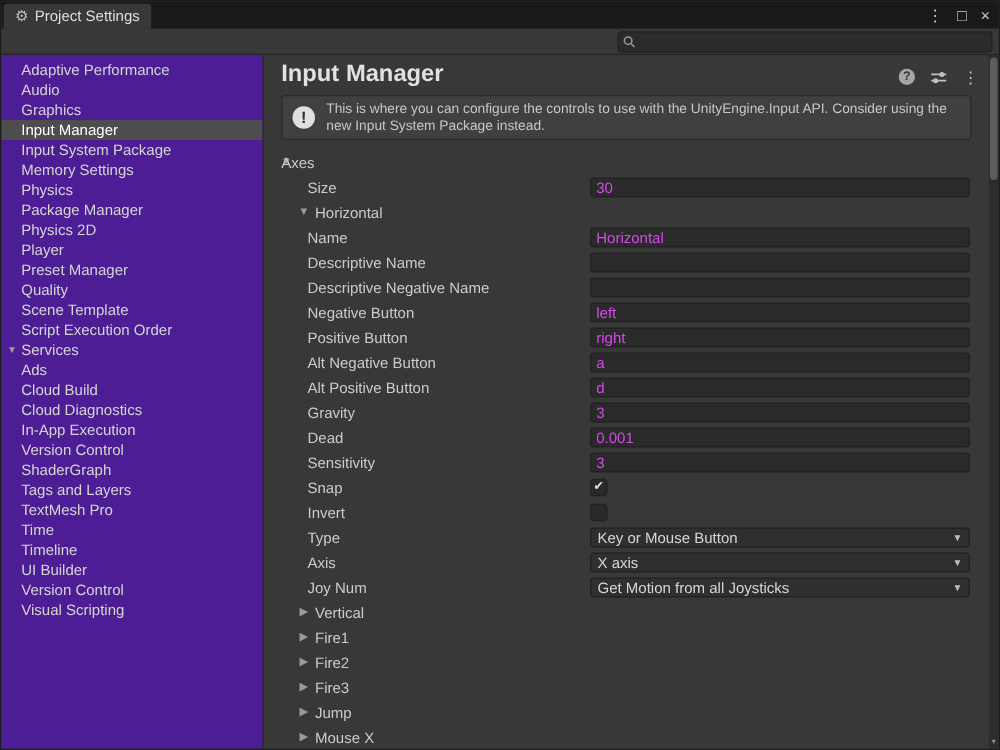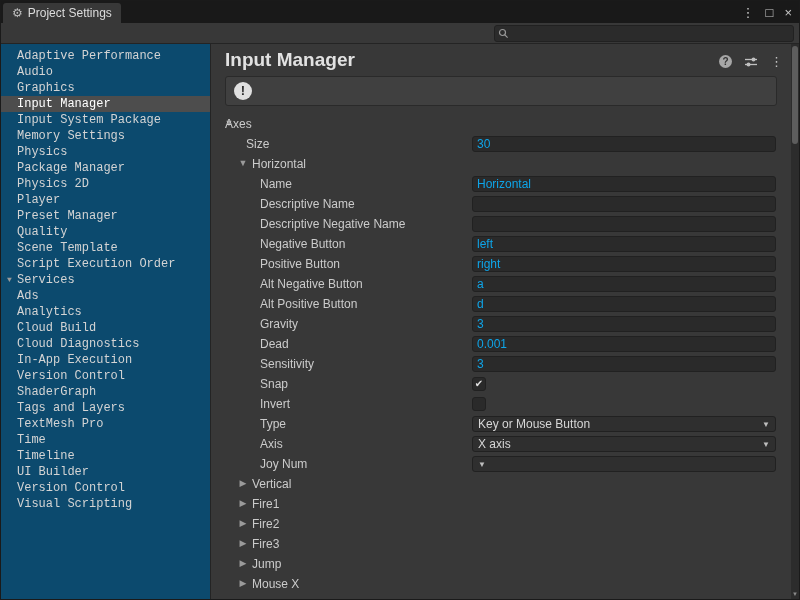--- a/index.html
+++ b/index.html
@@ -17,21 +17,21 @@
   
   .toolbar{height:20px;background:#383838;border-bottom:1px solid #242424;position:relative;}
   .searchbox{position:absolute;right:5px;top:2px;width:298px;height:15px;background:#2b2b2b;
     border:1px solid #212121;border-radius:3px;display:flex;align-items:center;}
   .searchbox svg{margin:0 3px;flex:0 0 auto;}
   .searchbox input{flex:1;background:transparent;border:none;outline:none;color:#d2d2d2;
     font:11px "Liberation Sans","DejaVu Sans",sans-serif;height:13px;padding:0;}
   
   .content{display:flex;height:555px;}
   .sidebar{width:210px;flex:0 0 210px;border-right:1px solid #242424;padding-top:4px;
-    box-sizing:border-box;overflow:hidden;background:#0c4a6e;font-family:Liberation Mono, monospace;}
+    box-sizing:border-box;overflow:hidden;background:#4c1d95;}
   .side-item{height:16px;line-height:16px;padding-left:16px;white-space:nowrap;color:#d4d4d4;position:relative;}
   .side-item.child{}
   .side-item.selected{background:#4d4d4d;color:#ffffff;}
   .side-item .sfold{position:absolute;left:3px;top:0;width:11px;text-align:center;font-size:8px;color:#9a9a9a;}
   .side-item .slbl{display:inline;}
   
   .main{flex:1;position:relative;overflow:hidden;background:#383838;}
   .main-inner{position:absolute;left:0;top:0;right:8px;bottom:0;overflow:hidden;}
   .main-header{position:relative;height:32px;}
   .main-title{position:absolute;left:14px;top:5px;font-size:19px;font-weight:bold;color:#e2e2e2;white-space:nowrap;}
@@ -45,24 +45,24 @@
     font-weight:bold;font-size:13px;text-align:center;line-height:18px;}
   .helptxt{font-size:11px;line-height:14px;color:#c6c6c6;}
   
   .rows{position:relative;}
   .row{position:relative;height:20px;}
   .fold{position:absolute;top:4px;font-size:9px;color:#9a9a9a;width:10px;text-align:center;}
   .lbl{position:absolute;top:3px;color:#cbcbcb;white-space:nowrap;}
   .f0 .fold{left:13px}  .f0 .lbl{left:14px}
   .f1 .fold{left:27px}  .f1 .lbl{left:41px}
   .l1 .lbl{left:35px}
-  .l2 .lbl{left:49px}
+  .l2 .lbl{left:35px}
   .ctl{position:absolute;left:261px;right:15px;top:2px;height:16px;}
   .tf{width:100%;height:16px;box-sizing:border-box;background:#2a2a2a;border:1px solid #212121;
-    border-radius:3px;color:#0ea5e9;font:12px "Liberation Sans","DejaVu Sans",sans-serif;
+    border-radius:3px;color:#d946ef;font:12px "Liberation Sans","DejaVu Sans",sans-serif;
     padding:0 4px;outline:none;}
   .cb{width:14px;height:14px;margin-top:1px;background:#2a2a2a;border:1px solid #212121;border-radius:3px;
     box-sizing:border-box;color:#e2e2e2;font-size:10px;line-height:12px;text-align:center;}
   .dd{height:16px;box-sizing:border-box;background:#2f2f2f;border:1px solid #212121;border-radius:3px;
     display:flex;align-items:center;justify-content:space-between;padding:0 5px;color:#d6d6d6;gap:24px;}
   .dd-arrow{font-size:8px;color:#bdbdbd;}
   
   .vscroll{position:absolute;right:0;top:0;bottom:0;width:8px;background:#2c2c2c;}
   .vthumb{position:absolute;left:1px;top:2px;width:6px;height:98px;background:#5d5d5d;border-radius:3px;}
   .varrow{position:absolute;left:0;bottom:1px;width:8px;text-align:center;font-size:6px;color:#8a8a8a;line-height:8px;}
@@ -109,21 +109,20 @@
       <div class="side-item">Player</div>
       <div class="side-item">Preset Manager</div>
       <div class="side-item">Quality</div>
       <div class="side-item">Scene Template</div>
       <div class="side-item">Script Execution Order</div>
       <div class="side-item">
         <span class="sfold">▼</span>
         <span class="slbl">Services</span>
       </div>
       <div class="side-item child">Ads</div>
-      <div class="side-item child">Analytics</div>
       <div class="side-item child">Cloud Build</div>
       <div class="side-item child">Cloud Diagnostics</div>
       <div class="side-item child">In-App Execution</div>
       <div class="side-item child">Version Control</div>
       <div class="side-item">ShaderGraph</div>
       <div class="side-item">Tags and Layers</div>
       <div class="side-item">TextMesh Pro</div>
       <div class="side-item">Time</div>
       <div class="side-item">Timeline</div>
       <div class="side-item">UI Builder</div>
@@ -143,20 +142,21 @@
               <circle cx="9.5" cy="3.5" r="2" fill="#c0c0c0"></circle>
               <line x1="1" y1="8.5" x2="13" y2="8.5" stroke="#c0c0c0" stroke-width="1.3"></line>
               <circle cx="4.5" cy="8.5" r="2" fill="#c0c0c0"></circle>
             </svg>
             <span class="kebab">⋮</span>
           </div>
         </div>
 
         <div class="helpbox">
           <span class="info-badge">!</span>
+          <span class="helptxt">This is where you can configure the controls to use with the UnityEngine.Input API. Consider using the new Input System Package instead.</span>
         </div>
 
         <div class="rows">
 
           <div class="row f0">
             <span class="fold">▼</span>
             <span class="lbl">Axes</span>
           </div>
 
           <div class="row l1">
@@ -250,20 +250,21 @@
               <span>X axis</span>
               <span class="dd-arrow">▼</span>
             </div>
               </div>
           </div>
 
           <div class="row l2">
             <span class="lbl">Joy Num</span>
             <div class="ctl">
                 <div class="dd">
+              <span>Get Motion from all Joysticks</span>
               <span class="dd-arrow">▼</span>
             </div>
               </div>
           </div>
 
           <div class="row f1">
             <span class="fold">▶</span>
             <span class="lbl">Vertical</span>
           </div>
           <div class="row f1">

